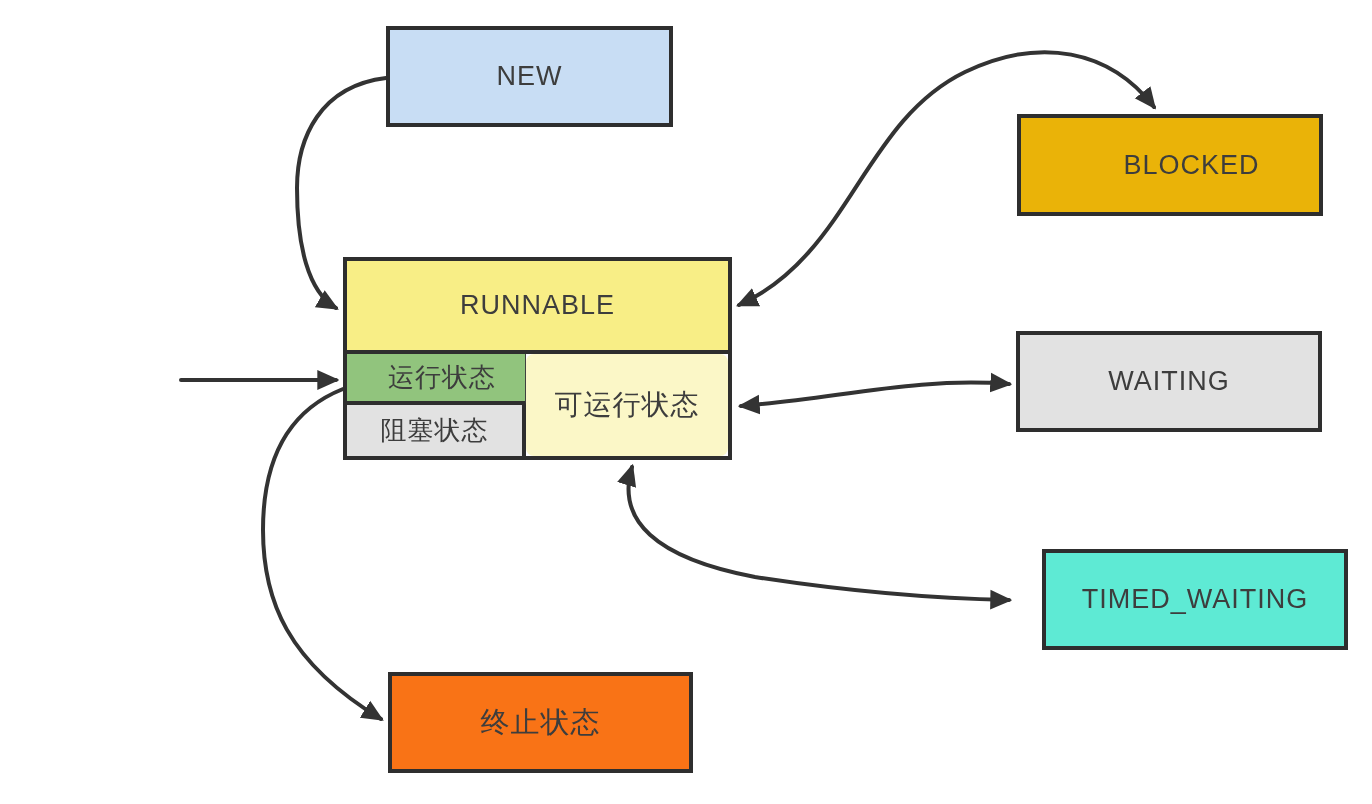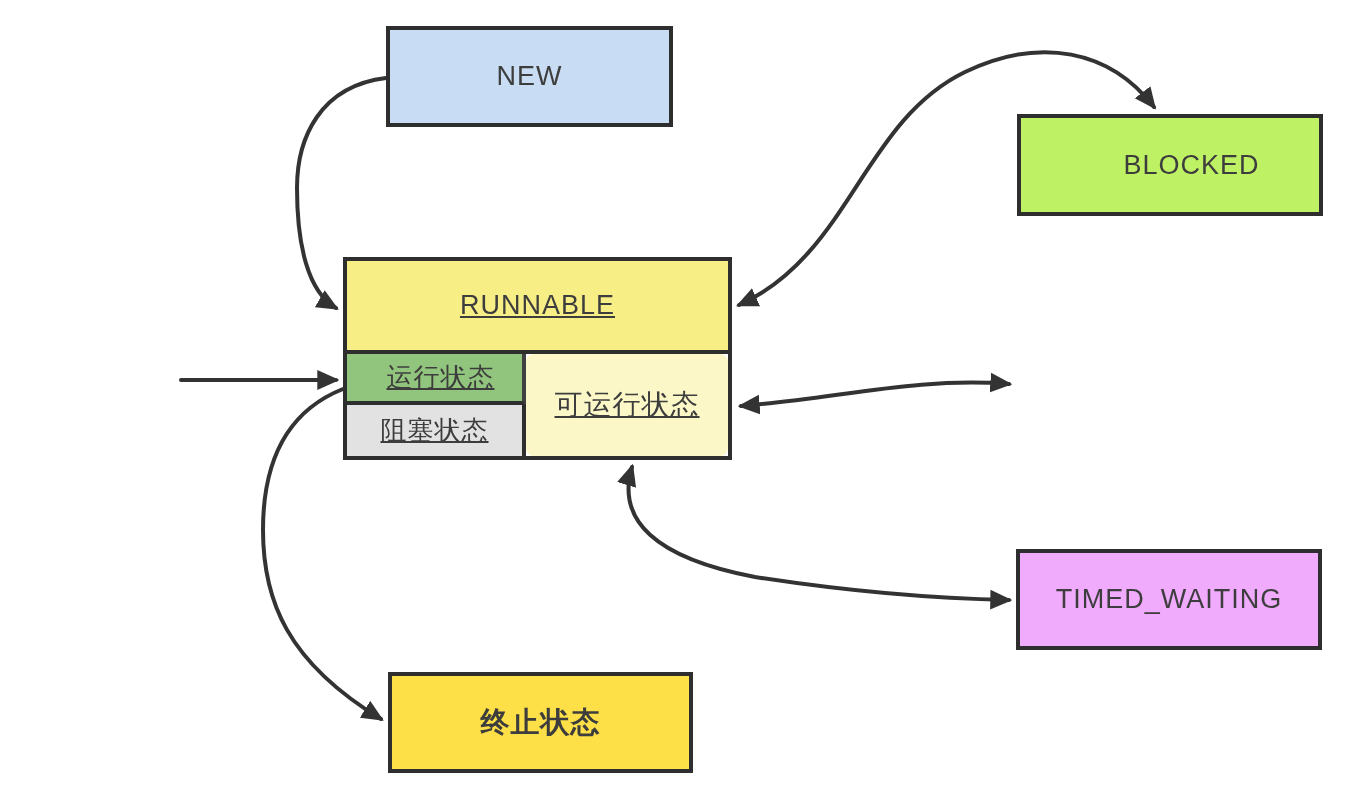--- a/index.html
+++ b/index.html
@@ -60,31 +60,30 @@
     grid-template-columns: 179px 1fr;
     grid-template-rows: 93px 51px auto;
   }
   .cell {
     display: flex;
     align-items: center;
     justify-content: center;
     color: #3d3d3d;
     font-size: 26px;
     letter-spacing: 1px;
-    text-decoration: underline;
   }
   .cell-runnable {
     grid-column: 1 / 3;
     grid-row: 1;
     border-bottom: 4px solid #2e2e2e;
     font-size: 27px;
   }
   .cell-running {
     grid-column: 1; grid-row: 2;
-    border-right: 4px solid #404040;
+    border-right: 1px solid #404040;
     border-bottom: 4px solid #2e2e2e;
     padding-left: 12px;
   }
   .cell-blockedstate {
     grid-column: 1; grid-row: 3;
     border-right: 4px solid #2e2e2e;
     text-align: right;
   }
   .cell-runnablestate {
     grid-column: 2; grid-row: 2 / 4;
@@ -114,30 +113,33 @@
     <path class="edge" d="M 632 467 C 616 520 655 558 755 577 C 865 594 955 599 1009 600" marker-start="url(#ah)" marker-end="url(#ah)"></path>
 
     <path class="edge" d="M 343 389 C 285 412 263 465 263 530 C 263 600 287 662 381 719" marker-end="url(#ah)"></path>
   </svg>
 
 
   <div class="node node-new" style="background-color: rgb(200, 221, 244);">
     <span>NEW</span>
   </div>
 
-  <div class="node node-blocked" style="background-color: #bef264; padding-left: 43px;">
+  <div class="node node-blocked" style="background-color: #eab308; padding-left: 43px;">
     <span>BLOCKED</span>
   </div>
 
+  <div class="node node-waiting" style="background-color: rgb(226, 226, 226);">
+    <span>WAITING</span>
+  </div>
 
-  <div class="node node-timedwaiting" style="background-color: #f0abfc;">
+  <div class="node node-timedwaiting" style="background-color: #5eead4; margin-left: 26px;">
     <span>TIMED_WAITING</span>
   </div>
 
-  <div class="node node-terminated" style="background-color: #fde047; font-weight: bold;">
+  <div class="node node-terminated" style="background-color: #f97316;">
     <span>终止状态</span>
   </div>
 
   <div class="runnable-wrap">
     <div class="cell cell-runnable" style="background-color: rgb(248, 238, 134);">
       <span>RUNNABLE</span>
     </div>
     <div class="cell cell-running" style="background-color: rgb(145, 196, 125);">
       <span>运行状态</span>
     </div>

